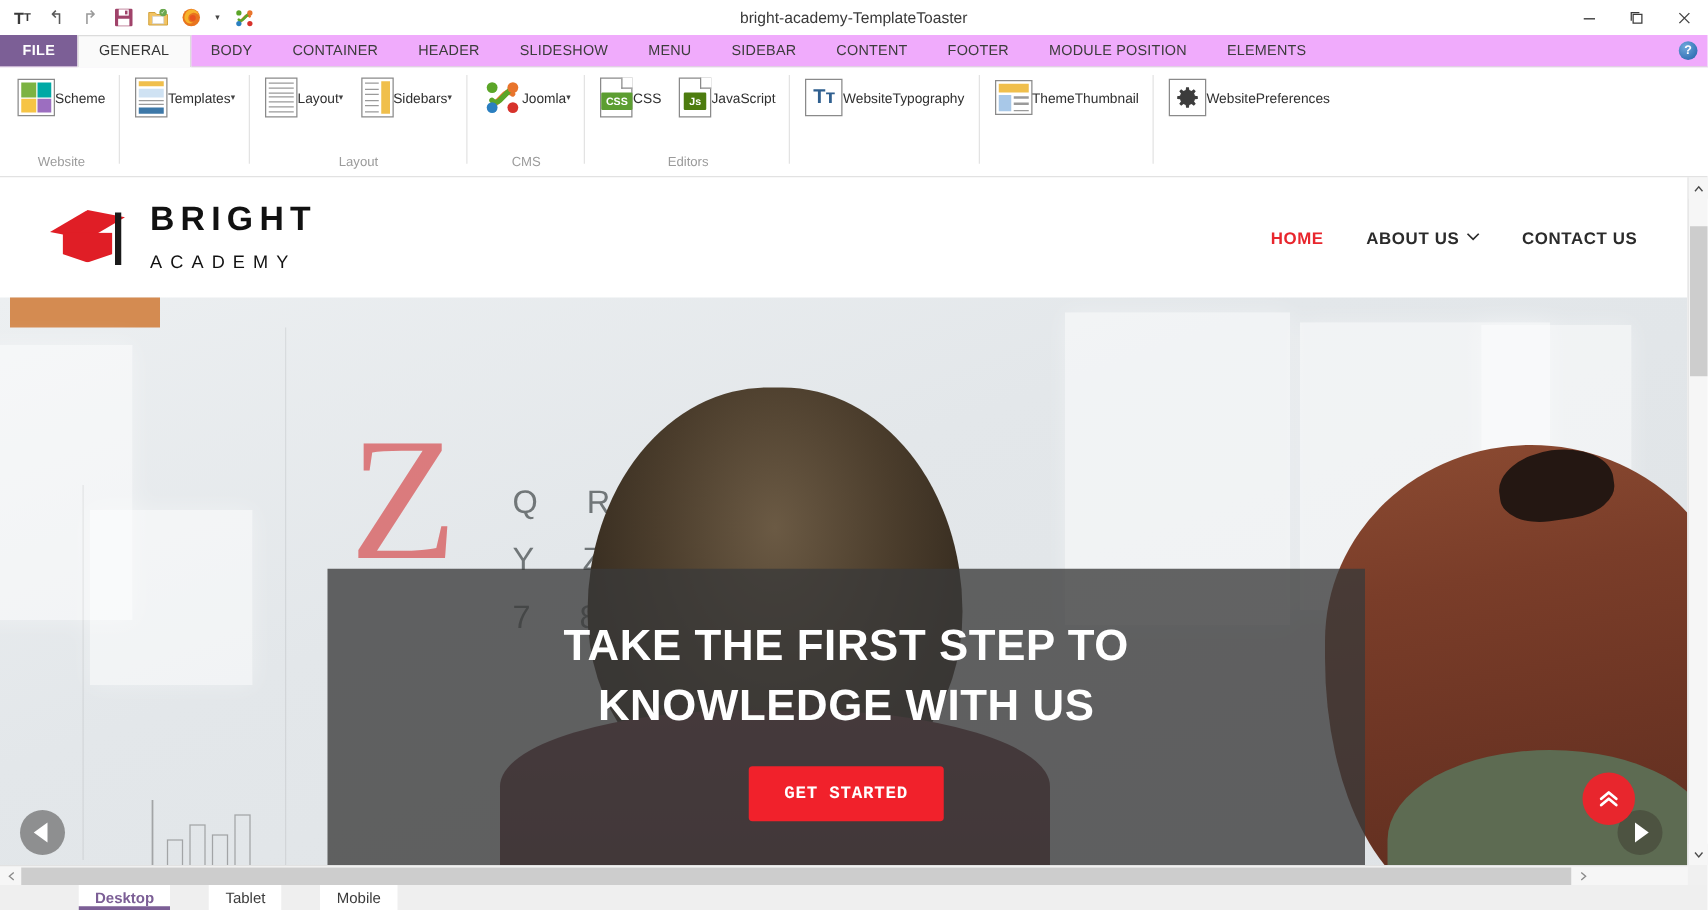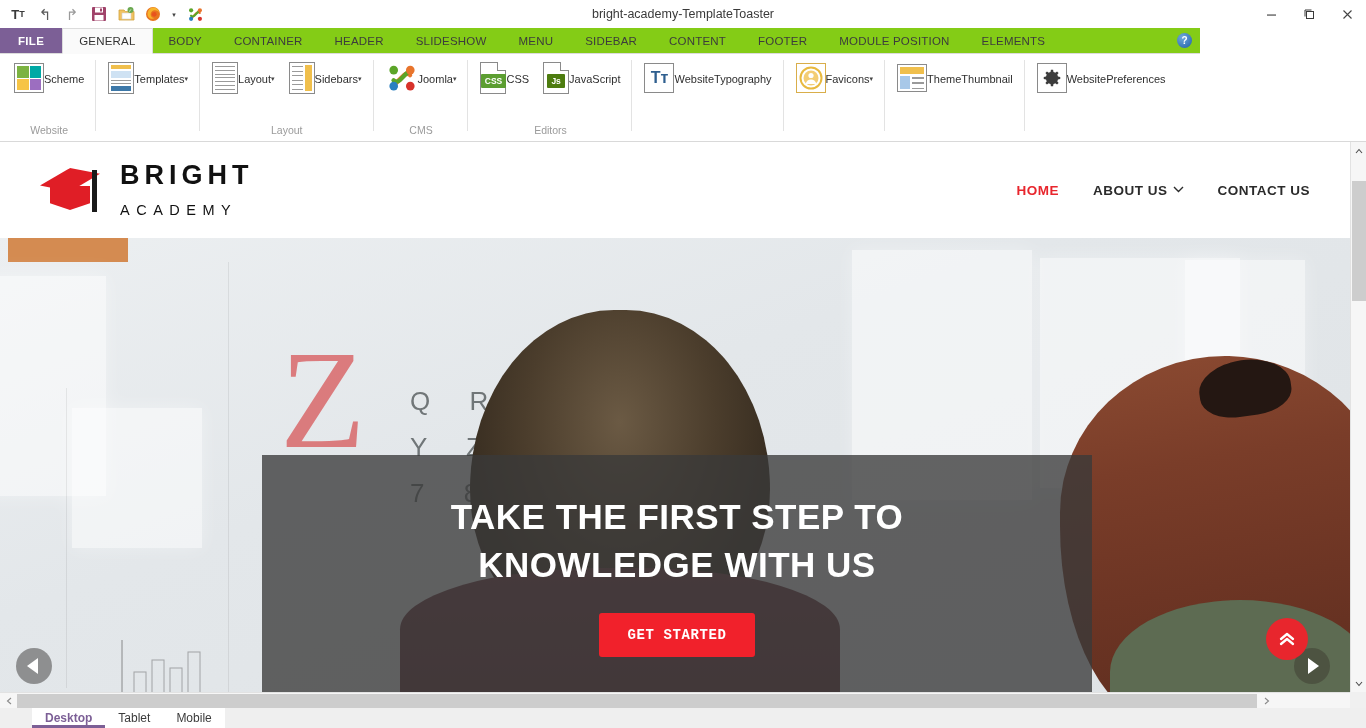--- a/index.html
+++ b/index.html
@@ -23,22 +23,22 @@
   .win-title{
     position:absolute; left:0; right:0; text-align:center;
     font-size:12.5px; color:#3a3a3a; pointer-events:none;
   }
   .wbtns{ position:absolute; right:0; top:0; height:28px; display:flex; }
   .wbtn{ width:38px; height:28px; display:flex; align-items:center; justify-content:center;
          font-size:12px; color:#444; cursor:pointer; }
 
   
   .ribbon-tabs{
-    position:absolute; left:0; top:28px; width:1200px; height:26px;
-    background:#84cc16; display:flex; align-items:stretch;
+    position:absolute; left:0; top:28px; width:1366px; height:26px;
+    background:#f0abfc; display:flex; align-items:stretch;
     border-bottom:1px solid #dcdcdc;
   }
   .tab-file{
     background:#7c5f96; color:#fff; font-size:11.5px; font-weight:bold;
     padding:0 18px; display:flex; align-items:center; letter-spacing:.3px; cursor:pointer;
   }
   .rtab{
     font-size:11.5px; color:#3c3c3c; padding:0 16px; display:flex; align-items:center;
     letter-spacing:.2px; cursor:pointer; white-space:nowrap;
   }
@@ -235,21 +235,21 @@
     background:#cdcdcd; cursor:pointer; }
   .corner{ position:absolute; right:0; top:692px; width:16px; height:16px; background:#f0f0f0; }
 
   
   .devbar{
     position:absolute; left:0; top:708px; width:1366px; height:20px;
     background:#efefef; display:flex; align-items:flex-end; padding-left:32px;
   }
   .devtab{
     font-size:12px; padding:2px 13px 3px 13px; color:#3b3b3b; cursor:pointer;
-    background:#ffffff; height:20px; line-height:16px;
+    background:#ffffff; height:20px; line-height:16px;margin-left:31px;
   }
   .devtab.active{ color:#7c5f96; font-weight:bold; border-bottom:3px solid #7c5f96; }
 </style>
 </head>
 <body>
 
 <div class="titlebar">
   <div class="qat">
     <span class="qicon" style="font-weight:bold;color:#3a3a3a;">T<span style="font-size:9px;">T</span></span>
     <span class="qicon" style="color:#5a5a5a;font-size:15px;">↰</span>
@@ -454,39 +454,20 @@
             <span>Tᴛ</span>
           </span>
         </span>
         <span class="lbl">Website</span>
         <span class="lbl">Typography</span>
       </div>
     </div>
     <div class="rgroup-label">&nbsp;</div>
   </div>
 
-  <div class="rgroup">
-    <div class="rgroup-items">
-      <div class="rbtn">
-        <span class="glyph">
-          <span class="ico-sq" style="border-color:#d9ae4a;">
-            <svg width="24" height="24" viewBox="0 0 24 24">
-              <circle cx="12" cy="12" r="10.5" fill="none" stroke="#e8b93f" stroke-width="2"></circle>
-              <circle cx="12" cy="12" r="7.5" fill="#f3cd74"></circle>
-              <circle cx="12" cy="9.5" r="2.6" fill="#fff"></circle>
-              <path d="M6.6 18c.8-3 2.9-4.4 5.4-4.4s4.6 1.4 5.4 4.4z" fill="#fff"></path>
-            </svg>
-          </span>
-        </span>
-        <span class="lbl">Favicons</span>
-        <span class="caret">▾</span>
-      </div>
-    </div>
-    <div class="rgroup-label">&nbsp;</div>
-  </div>
 
   <div class="rgroup">
     <div class="rgroup-items">
       <div class="rbtn">
         <span class="glyph">
           <span class="ico-thumb">
             <i style="height:7px;background:#f0bf4c;display:block;"></i>
             <span style="display:flex;gap:2px;flex:1;">
               <i style="width:10px;background:#a8c8e8;display:block;"></i>
               <span style="flex:1;display:flex;flex-direction:column;justify-content:space-between;padding-top:1px;">

